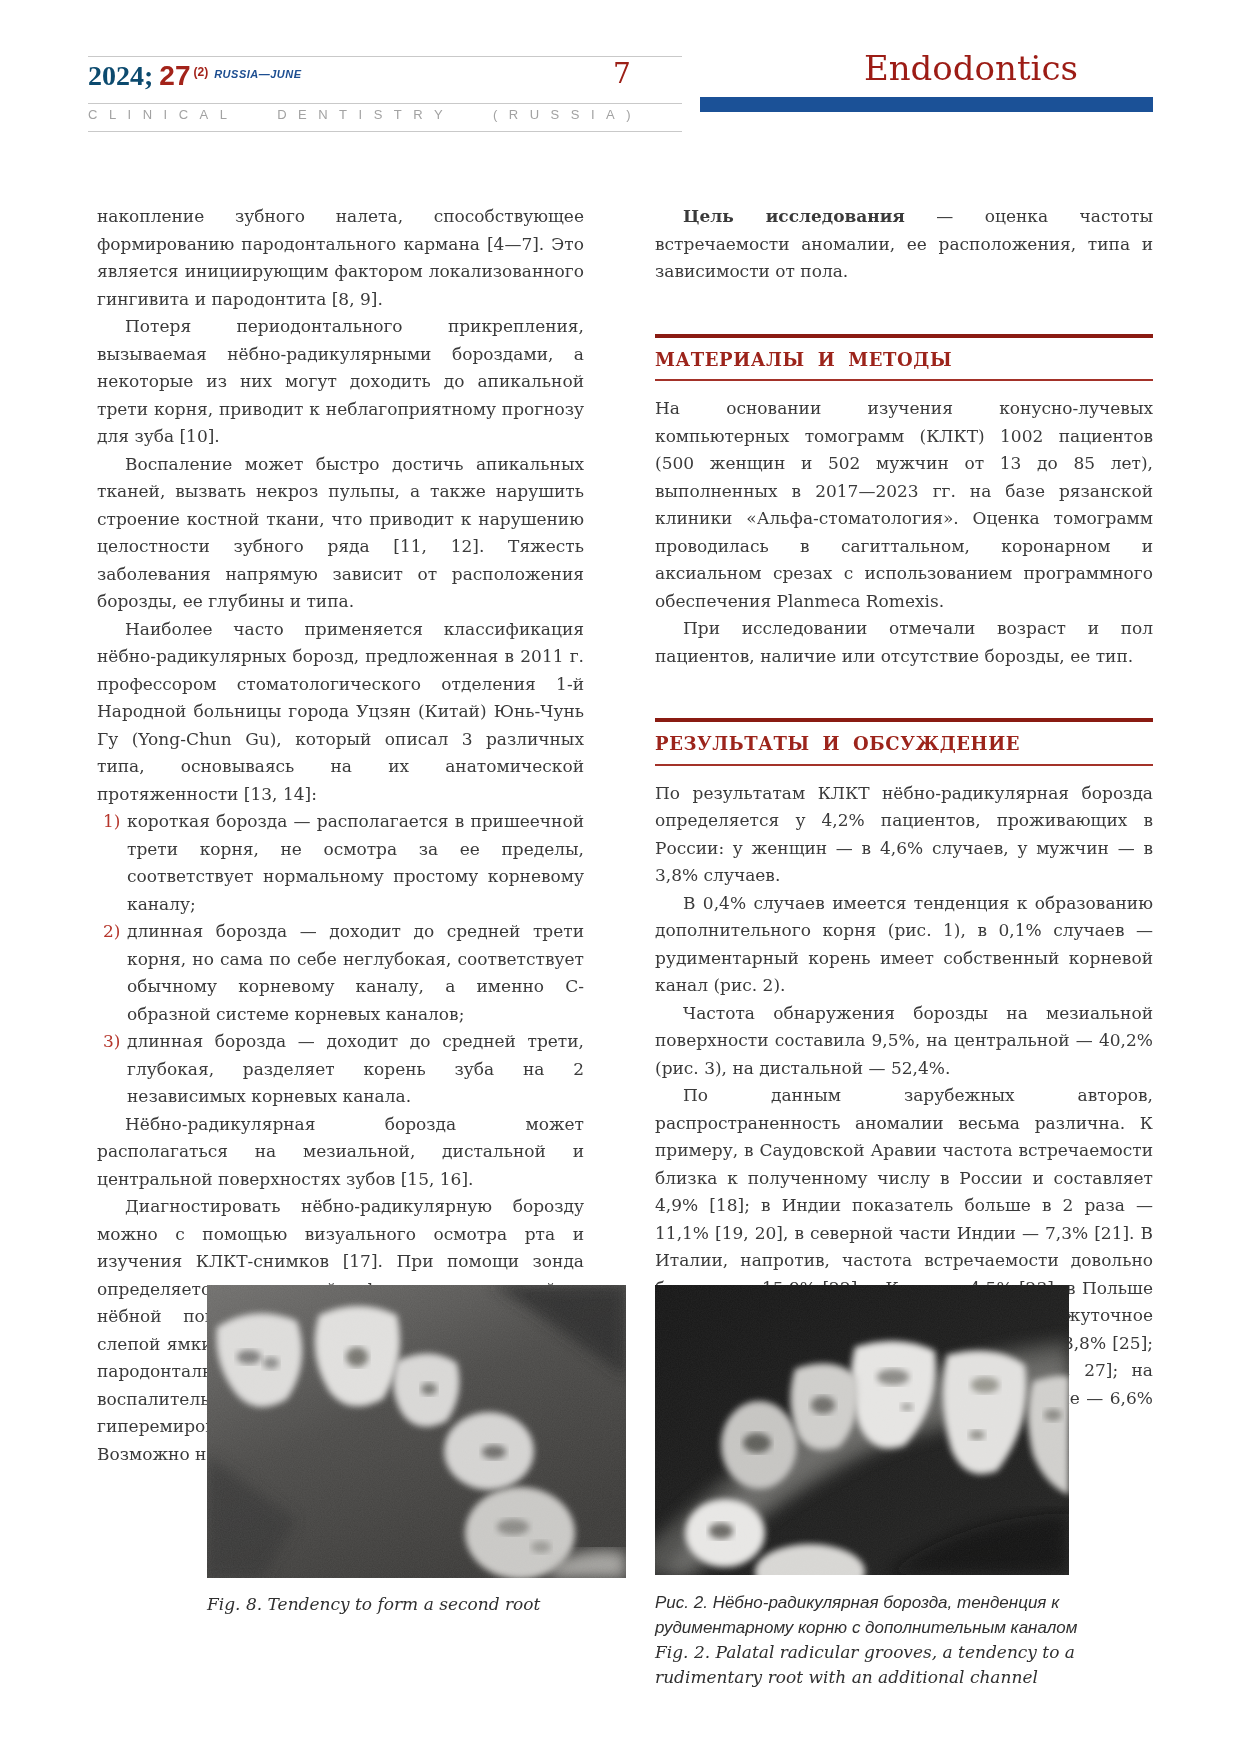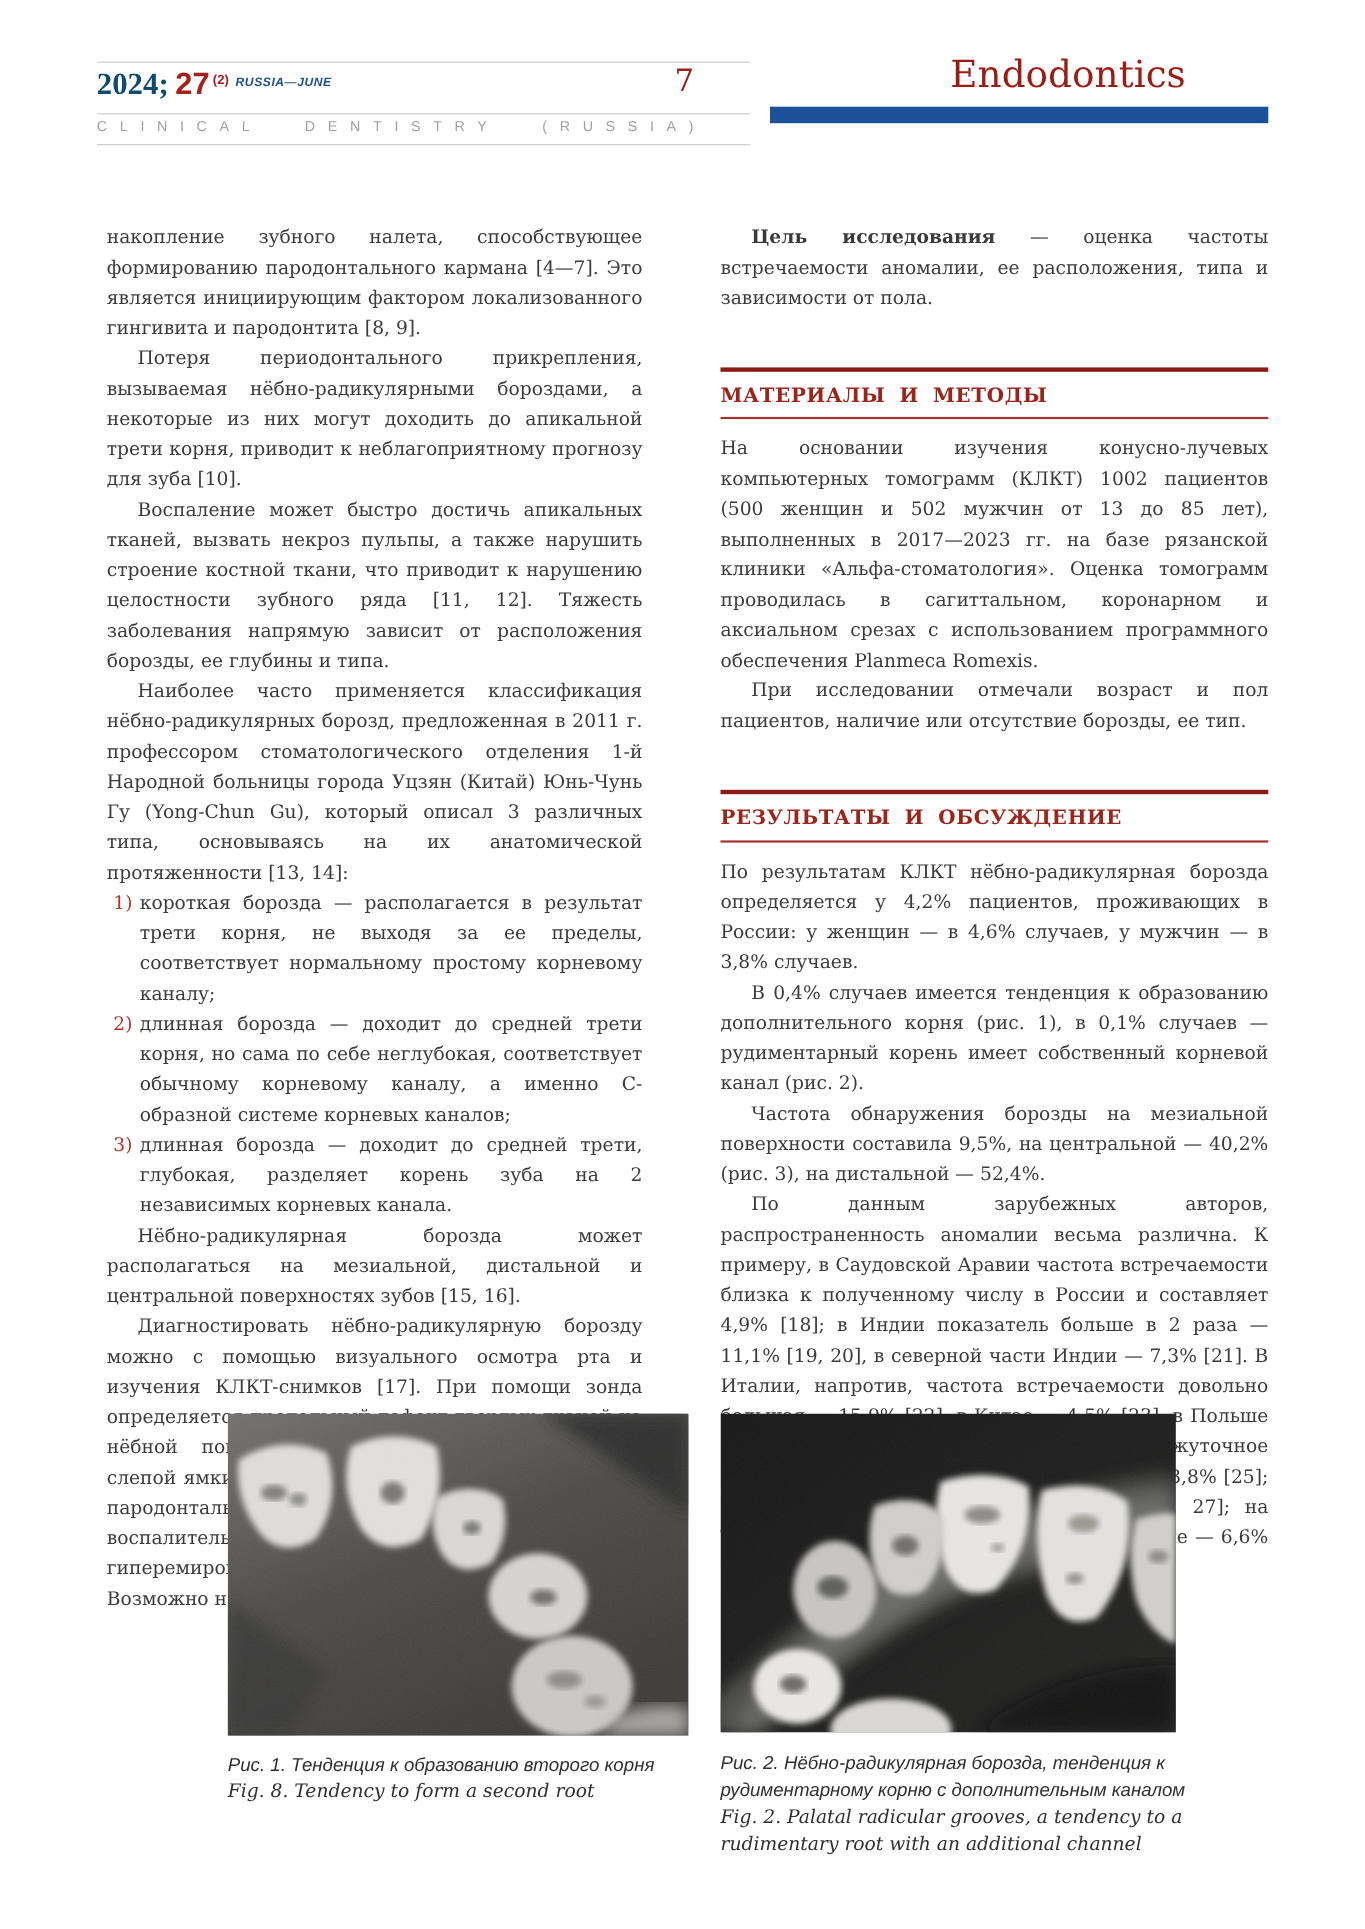--- a/index.html
+++ b/index.html
@@ -74,21 +74,21 @@
   <div class="section-title">Endodontics</div>
   <div class="blue-bar"></div>
 
   <div class="col col-left">
     <p>накопление зубного налета, способствующее формированию пародонтального кармана [4—7]. Это является инициирующим фактором локализованного гингивита и пародонтита [8, 9].</p>
     <p class="ind">Потеря периодонтального прикрепления, вызываемая нёбно-радикулярными бороздами, а некоторые из них могут доходить до апикальной трети корня, приводит к неблагоприятному прогнозу для зуба [10].</p>
     <p class="ind">Воспаление может быстро достичь апикальных тканей, вызвать некроз пульпы, а также нарушить строение костной ткани, что приводит к нарушению целостности зубного ряда [11, 12]. Тяжесть заболевания напрямую зависит от расположения борозды, ее глубины и типа.</p>
     <p class="ind">Наиболее часто применяется классификация нёбно-радикулярных борозд, предложенная в 2011 г. профессором стоматологического отделения 1-й Народной больницы города Уцзян (Китай) Юнь-Чунь Гу (Yong-Chun Gu), который описал 3 различных типа, основываясь на их анатомической протяженности [13, 14]:</p>
     <div class="list-item">
       <span class="list-num">1)</span>
-      <span class="list-text">короткая борозда — располагается в результат трети корня, не выходя за ее пределы, соответствует нормальному простому корневому каналу;</span>
+      <span class="list-text">короткая борозда — располагается в пришеечной трети корня, не осмотра за ее пределы, соответствует нормальному простому корневому каналу;</span>
     </div>
     <div class="list-item">
       <span class="list-num">2)</span>
       <span class="list-text">длинная борозда — доходит до средней трети корня, но сама по себе неглубокая, соответствует обычному корневому каналу, а именно С-образной системе корневых каналов;</span>
     </div>
     <div class="list-item">
       <span class="list-num">3)</span>
       <span class="list-text">длинная борозда — доходит до средней трети, глубокая, разделяет корень зуба на 2 независимых корневых канала.</span>
     </div>
     <p class="ind">Нёбно-радикулярная борозда может располагаться на мезиальной, дистальной и центральной поверхностях зубов [15, 16].</p>
@@ -139,21 +139,20 @@
       <ellipse cx="282" cy="166" rx="45" ry="39" fill="#d4d3d1" filter="url(#b3a)"></ellipse>
       <ellipse cx="287" cy="167" rx="12" ry="7" fill="#6e6d6b" filter="url(#b3a)"></ellipse>
       <ellipse cx="313" cy="248" rx="55" ry="46" fill="#c9c8c5" filter="url(#b3a)"></ellipse>
       <ellipse cx="306" cy="242" rx="16" ry="8" fill="#8b8a86" filter="url(#b3a)"></ellipse>
       <ellipse cx="334" cy="262" rx="10" ry="6" fill="#9a9994" filter="url(#b3a)"></ellipse>
       <path d="M350,276 Q390,260 419,268 L419,293 L340,293 Z" fill="#bdbcb8" opacity="0.8" filter="url(#b6a)"></path>
       <rect width="419" height="293" filter="url(#gra)" opacity="0.55"></rect>
     </svg>
   </div>
   <div class="caption cap1">
-    <div class="cap-ru">Рис. 1. Тенденция к образованию второго корня</div>
     <div class="cap-en">Fig. 8. Tendency to form a second root</div>
   </div>
 
   <div class="figure fig2">
     <svg width="414" height="290" viewBox="0 0 414 290">
       <defs>
         <linearGradient id="f2g" x1="0" y1="0" x2="1" y2="1">
           <stop offset="0" stop-color="#161616"></stop>
             <stop offset="1" stop-color="#242423"></stop>
         </linearGradient>

